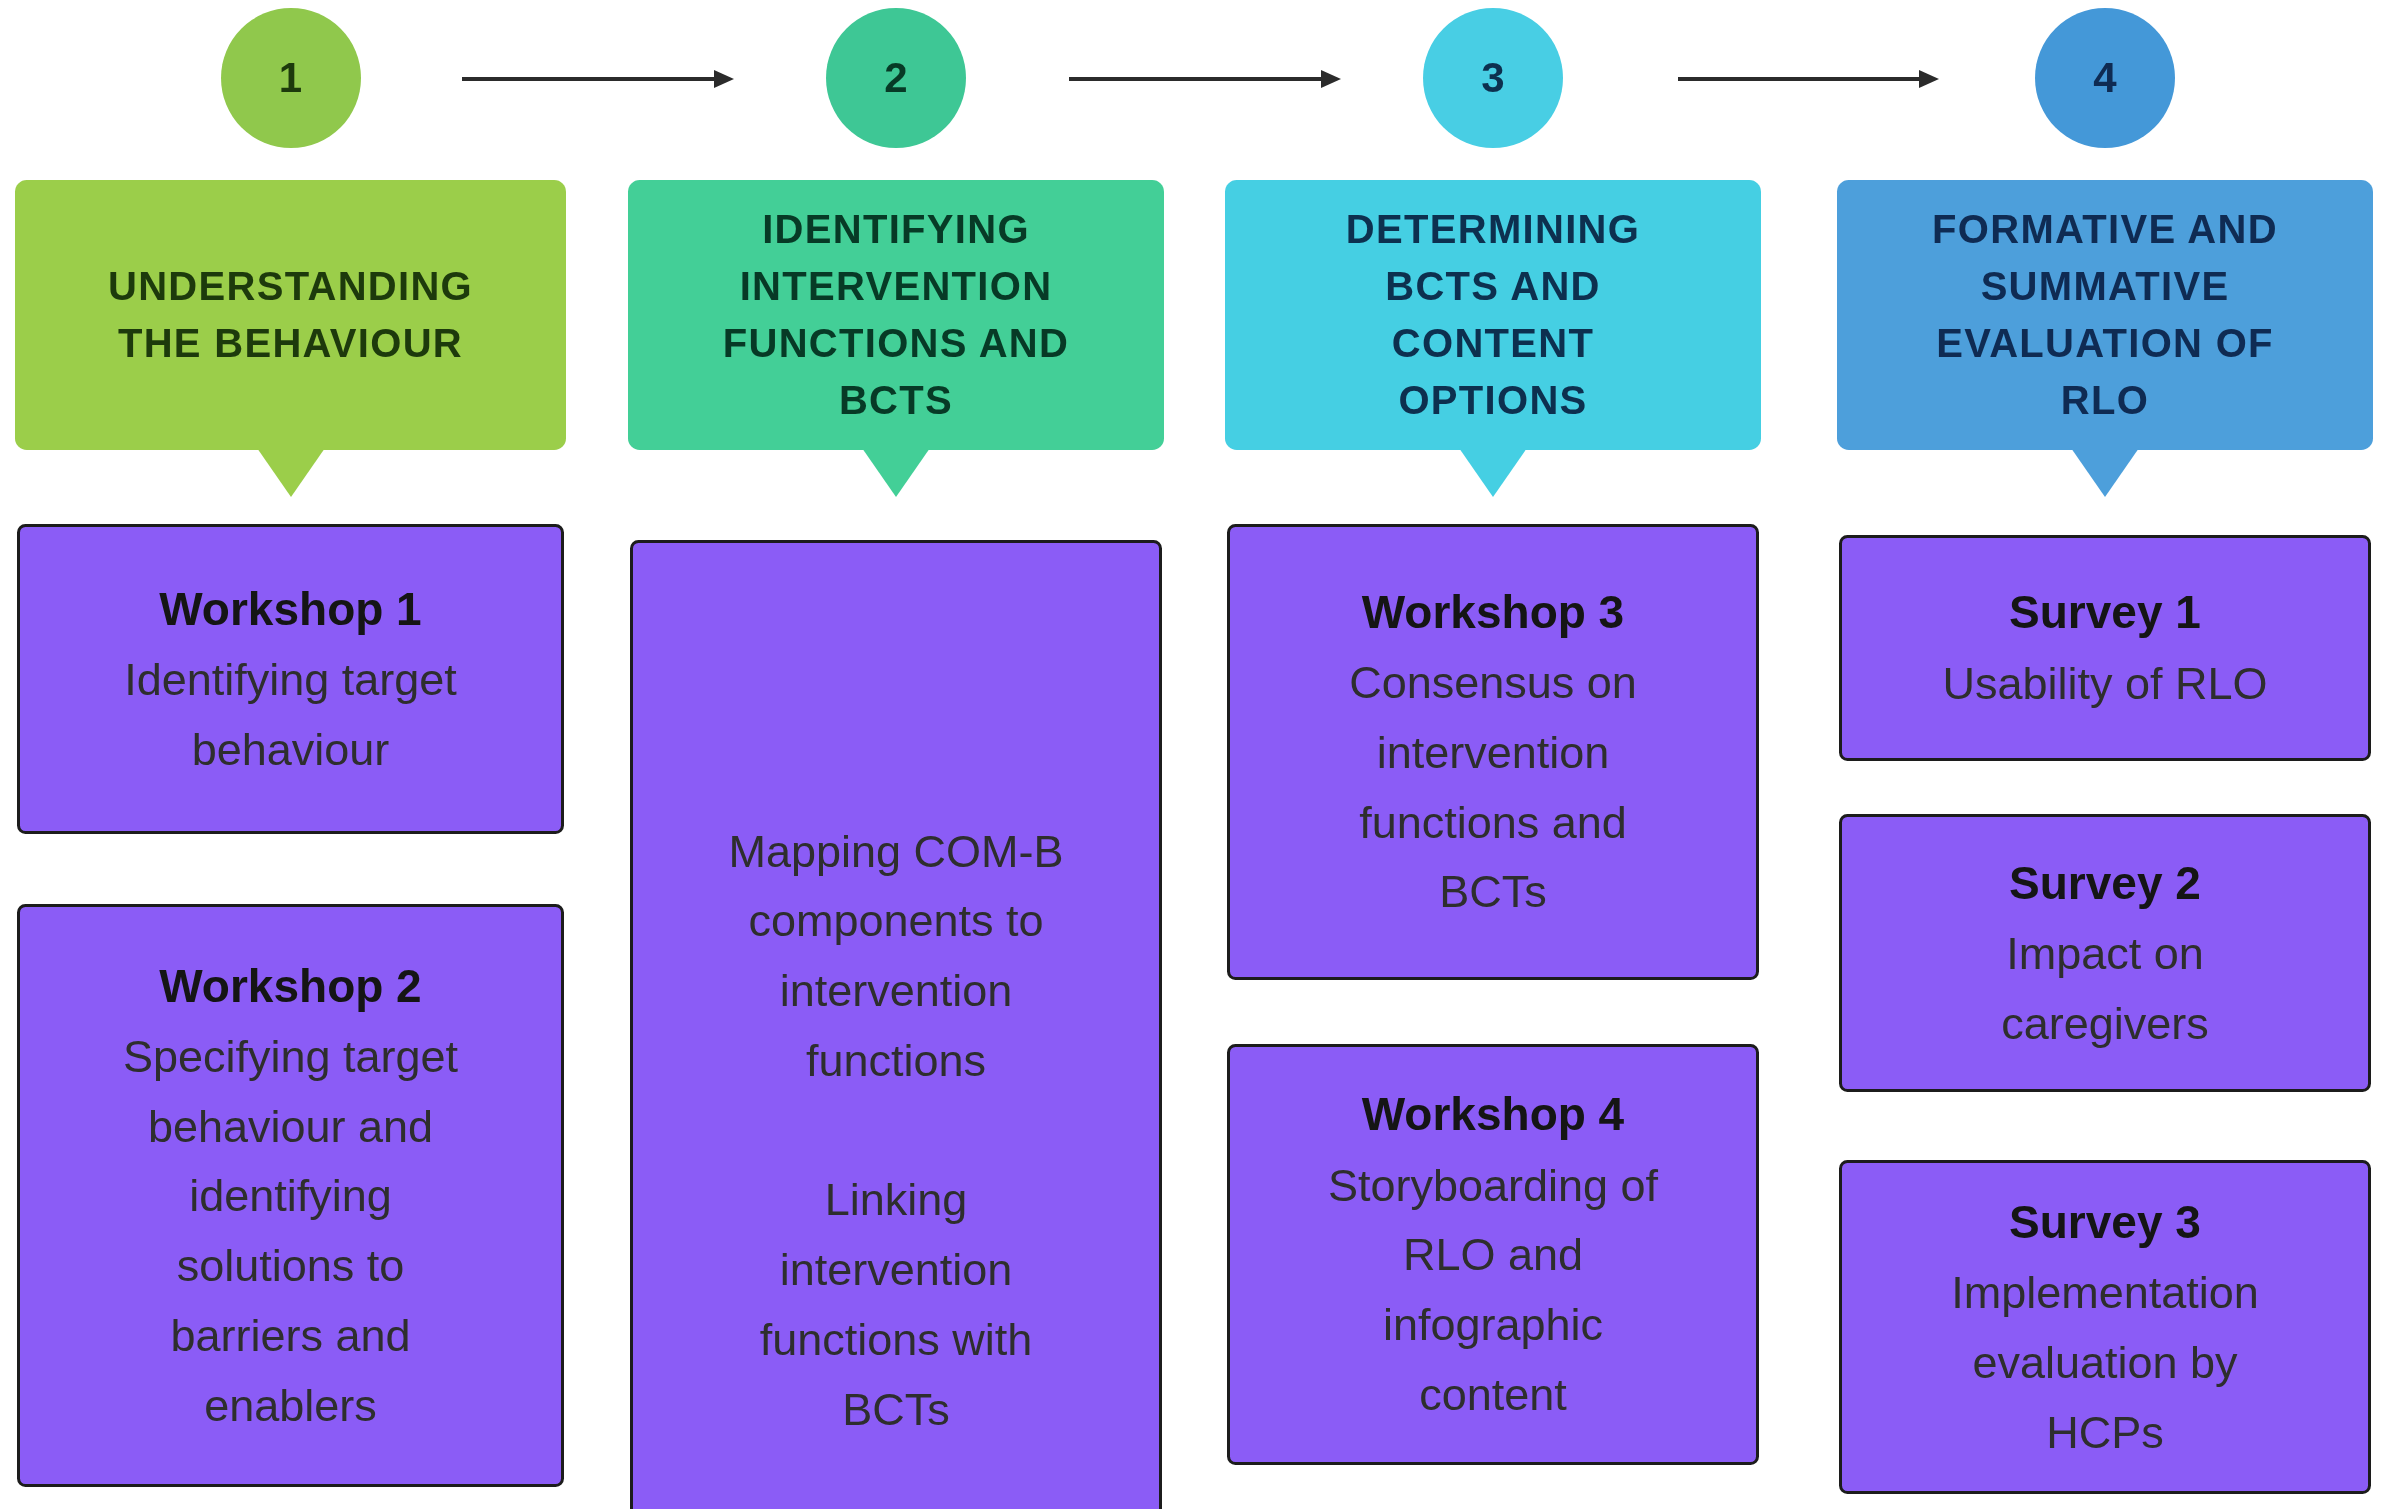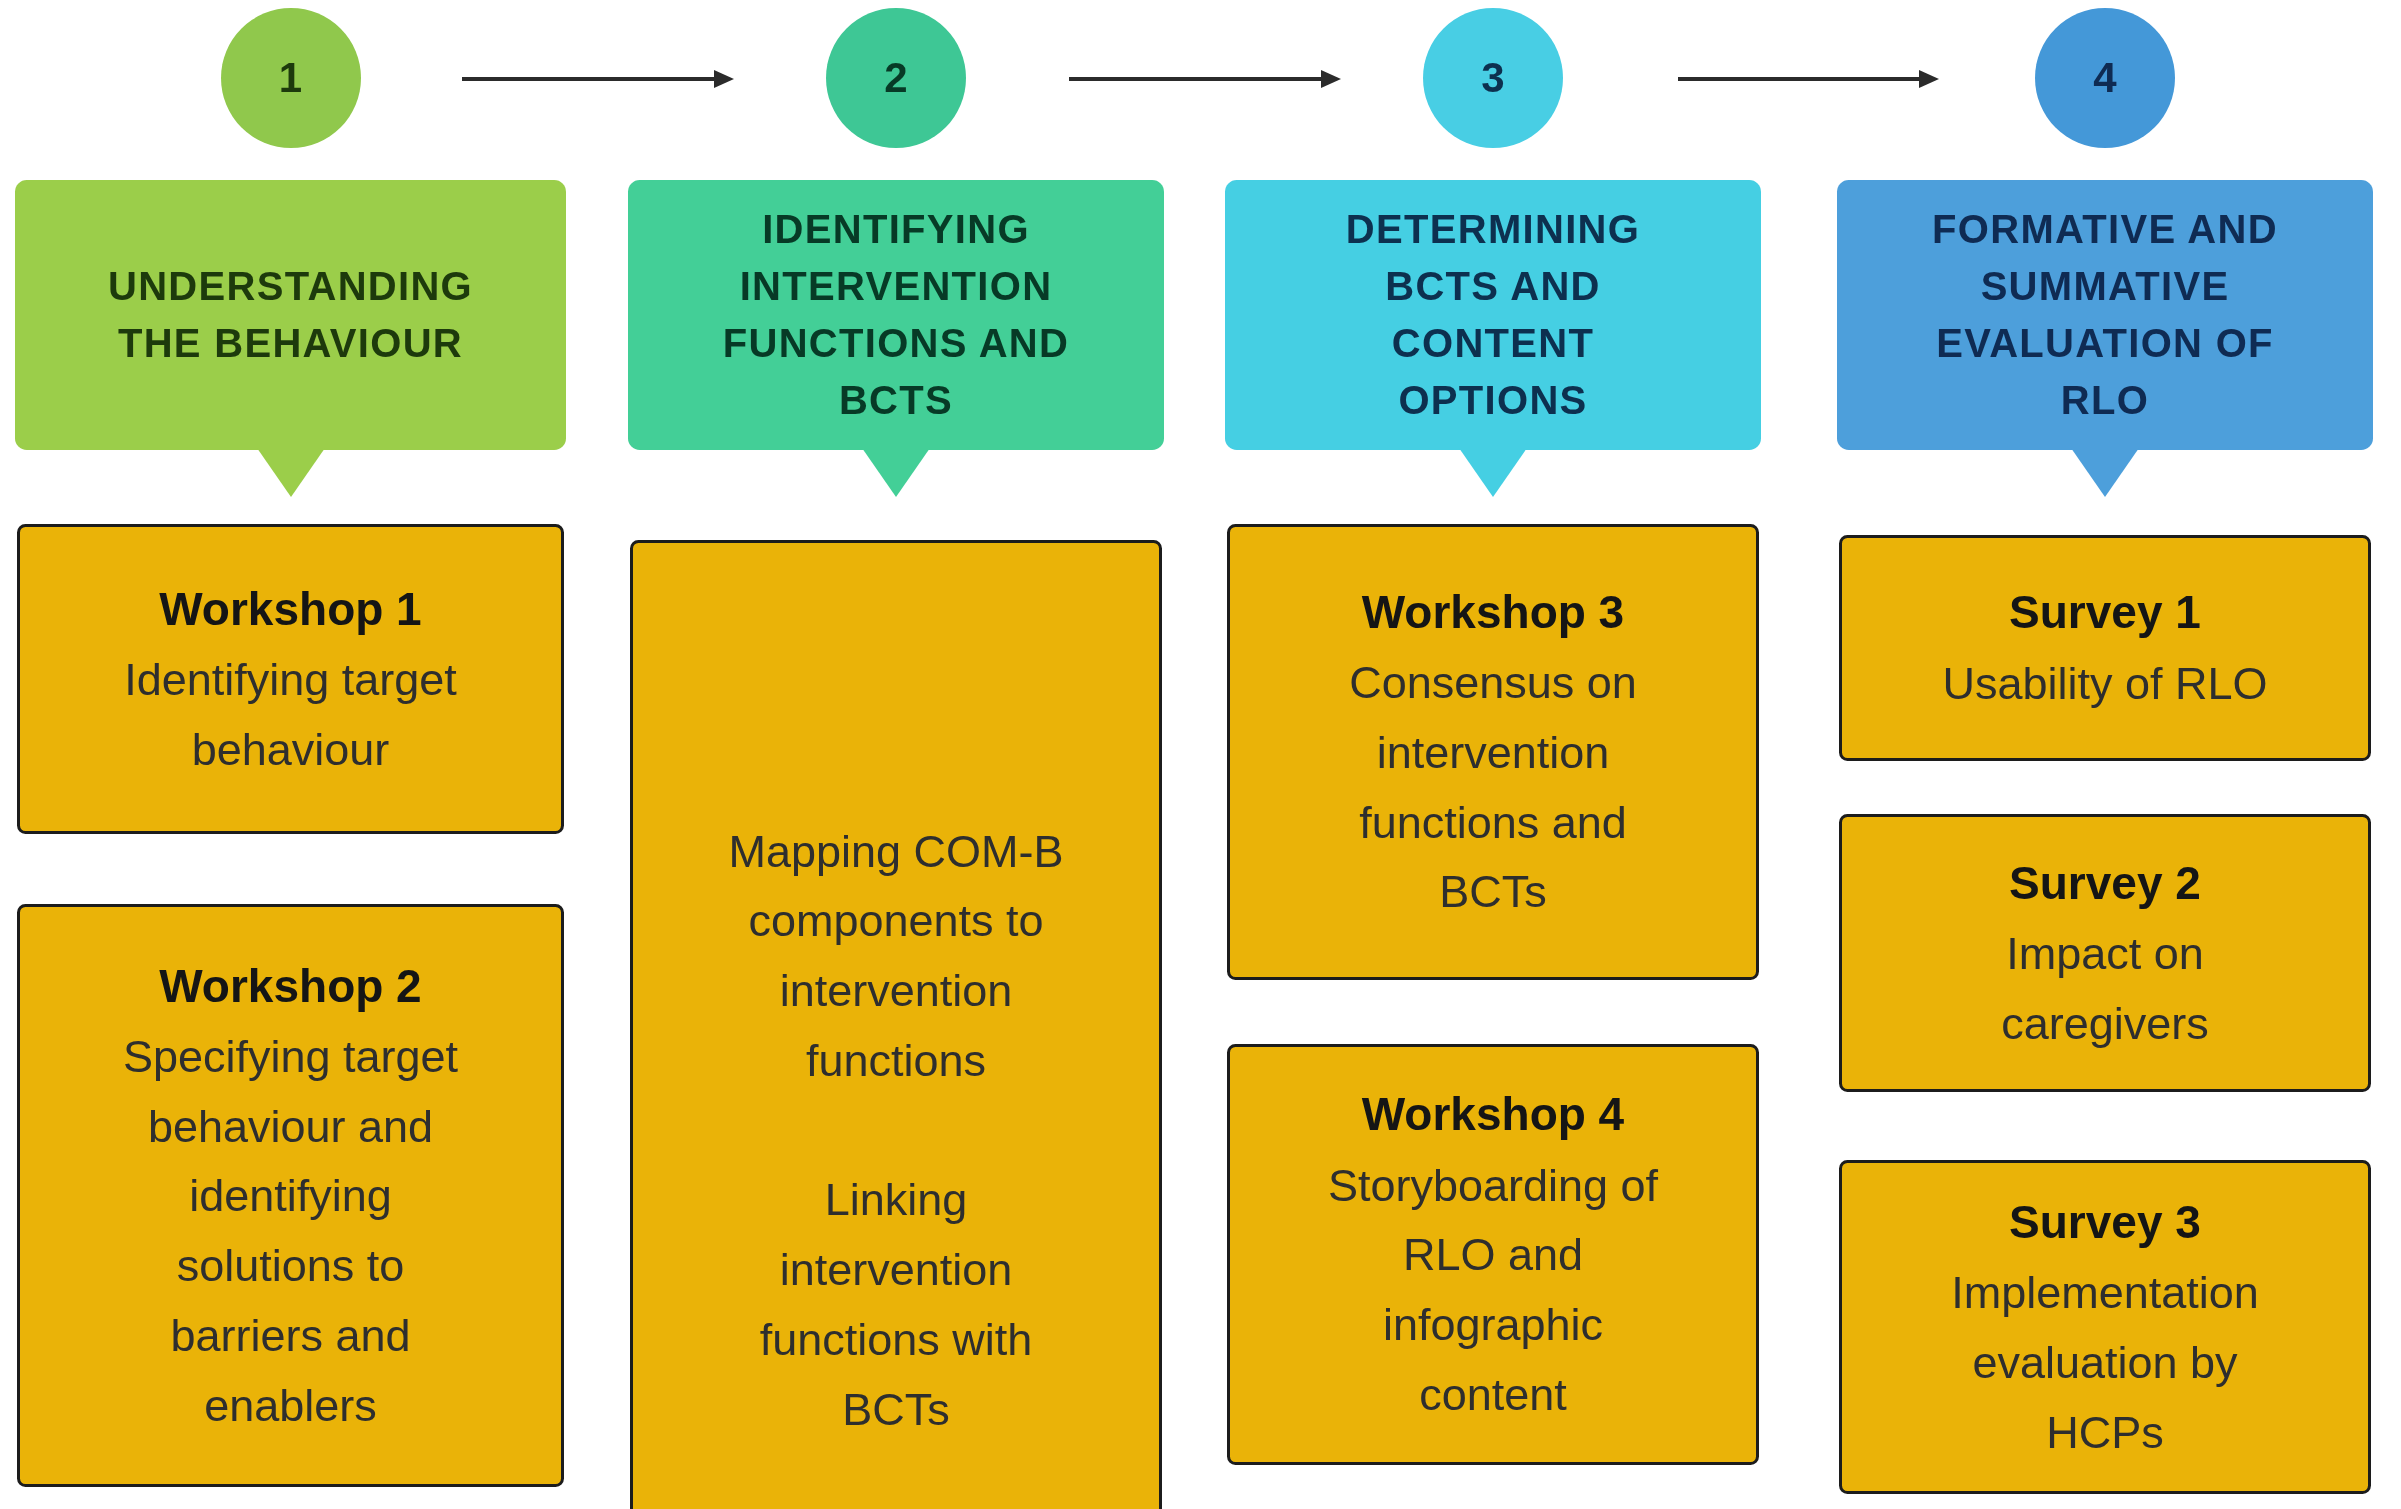--- a/index.html
+++ b/index.html
@@ -28,21 +28,21 @@
     line-height:1.42;color:var(--ink);white-space:pre-line;
   }
   .tail{
     position:absolute;top:448px;left:50%;transform:translateX(-50%);
     width:0;height:0;
     border-left:34px solid transparent;border-right:34px solid transparent;
     border-top:49px solid var(--accent);
   }
   .wbox{
     position:absolute;left:1.7px;right:1.7px;
-    background:#eab308;border:3.4px solid #1c1c1c;border-radius:8.4px;
+    background:#8b5cf6;border:3.4px solid #1c1c1c;border-radius:8.4px;
     display:flex;flex-direction:column;align-items:center;justify-content:center;
     text-align:center;padding:8.4px 11.8px;box-sizing:border-box;
   }
   .wtitle{
     font-size:46px;font-weight:bold;color:#151515;line-height:1.55;
   }
   .wbody{
     font-size:45px;color:#2e2e2e;line-height:1.55;white-space:pre-line;
   }
   .arrow{

